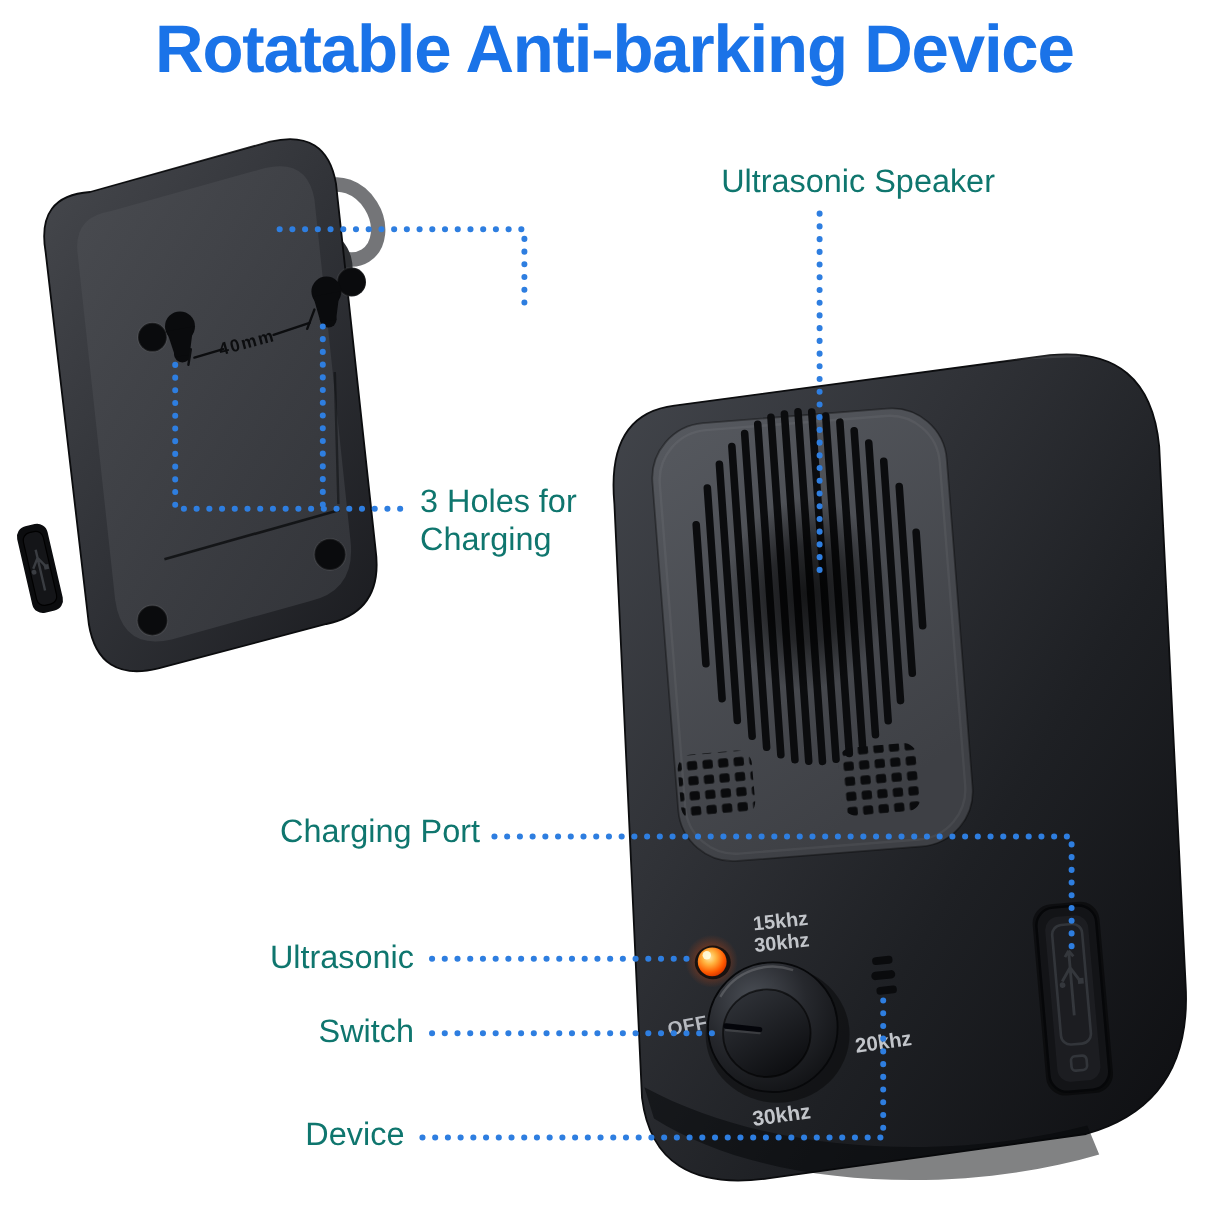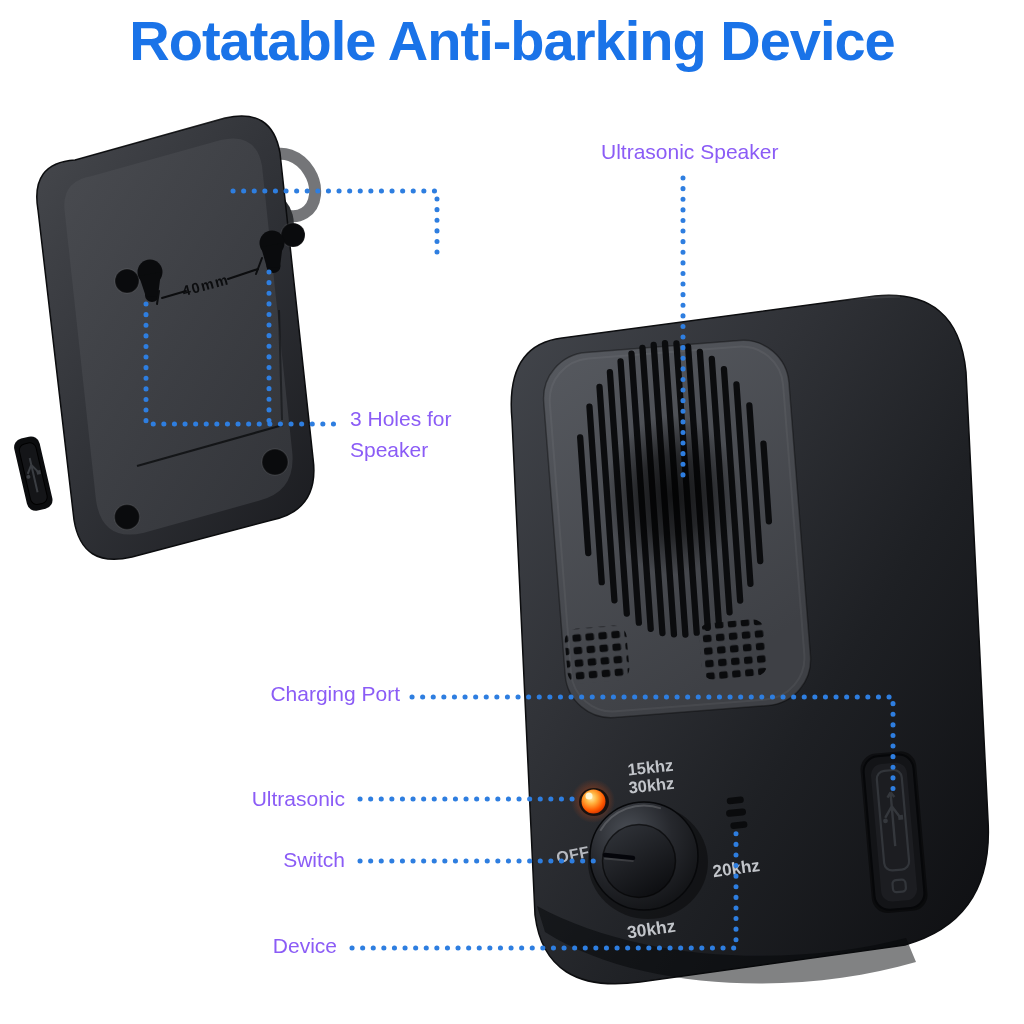--- a/index.html
+++ b/index.html
@@ -1,20 +1,20 @@
 <!DOCTYPE html>
 <html><head>
 <meta charset="utf-8">
 <style>
   html,body{margin:0;padding:0;background:#fff;}
   .stage{position:relative;width:1024px;height:1024px;background:#ffffff;overflow:hidden;
          font-family:"Liberation Sans", sans-serif;}
   .page-title{position:absolute;left:0;top:8px;width:1024px;text-align:center;margin:0;
       font-size:56px;font-weight:bold;letter-spacing:-1px;color:#1a73e8;}
-  .callout{position:absolute;color:#8b5cf6;font-size:21px;line-height:31px;white-space:nowrap;}
+  .callout{position:absolute;color:#0f766e;font-size:27px;line-height:31px;white-space:nowrap;}
   .callout .l{display:block;}
   .r{text-align:right;}
   svg{position:absolute;left:0;top:0;}
 </style>
 </head>
 <body>
 
 <div class="stage">
 
   <h1 class="page-title">Rotatable Anti-barking Device</h1>
@@ -191,21 +191,21 @@
       <path d="M360 861 H597"></path>
       <path d="M352 948 H736 V828"></path>
     </g>
   </svg>
 
   <div class="callout" style="left:601px;top:136px;">Ultrasonic Speaker</div>
 
 
   <div class="callout" style="left:350px;top:403px;">
     <span class="l">3 Holes for</span>
-    <span class="l">Speaker</span>
+    <span class="l">Charging</span>
   </div>
 
   <div class="callout r" style="left:170px;top:678px;width:230px;">Charging Port</div>
 
   <div class="callout r" style="left:145px;top:783px;width:200px;">Ultrasonic</div>
 
   <div class="callout r" style="left:145px;top:844px;width:200px;">Switch</div>
 
   <div class="callout r" style="left:137px;top:930px;width:200px;">Device</div>
 

